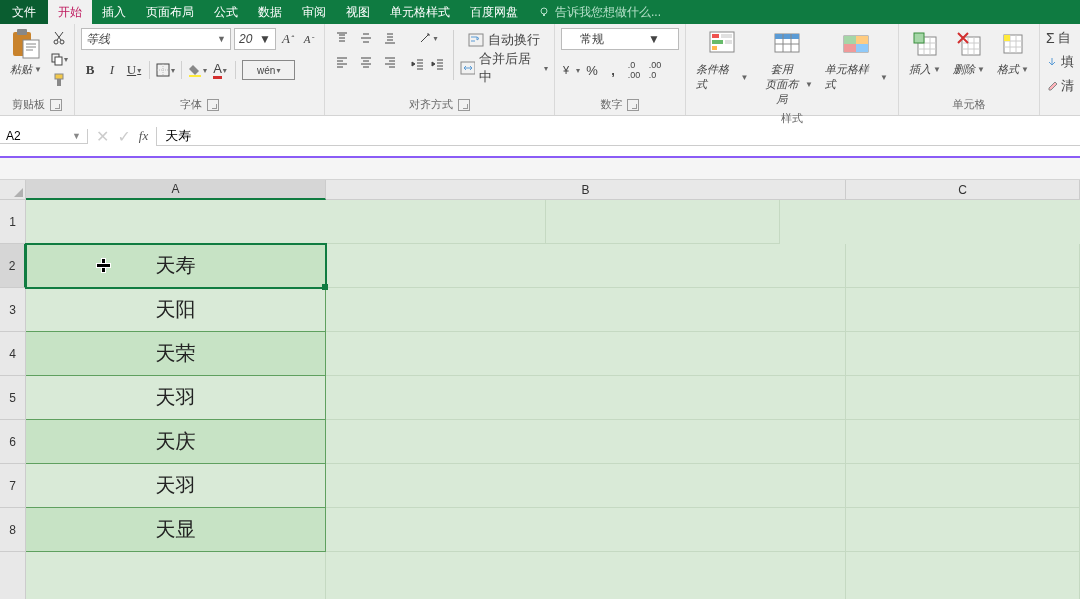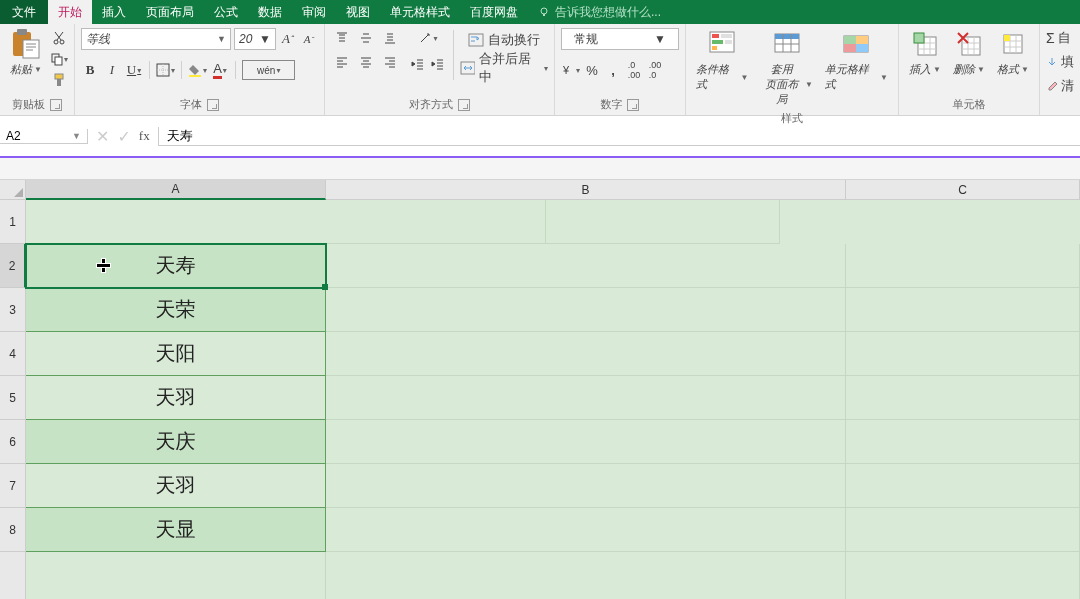--- a/index.html
+++ b/index.html
@@ -23,27 +23,27 @@
 .col3{display:flex;flex-direction:column;gap:3px;margin-top:3px;}
 .smbtn{width:18px;height:18px;display:flex;align-items:center;justify-content:center;cursor:pointer;font-size:13px;}
 .fontrow{display:flex;align-items:center;gap:3px;margin-top:2px;font-style:italic;}
 .fontname{width:150px;height:22px;border:1px solid #bbb;background:#fff;display:flex;align-items:center;padding:0 4px;font-size:12px;}
 .fontname .ddn{margin-left:auto;font-size:9px;color:#666;}
 .fontsize{width:42px;height:22px;border:1px solid #bbb;background:#fff;display:flex;align-items:center;padding:0 4px;font-size:12px;}
 .iconrow{display:flex;gap:4px;margin-top:6px;align-items:center;}
 .ibtn{min-width:18px;height:20px;display:flex;align-items:center;justify-content:center;cursor:pointer;font-size:13px;gap:1px;}
 .sep{width:1px;height:18px;background:#d0d0d0;margin:0 2px;}
 .grid3{display:grid;grid-template-columns:repeat(3,22px);grid-template-rows:repeat(2,22px);gap:2px;margin-top:2px;}
-.fmtsel{width:118px;height:22px;border:1px solid #bbb;background:#fff;display:flex;align-items:center;padding:0 12px;font-size:12px;margin-top:2px;}
+.fmtsel{width:118px;height:22px;border:1px solid #bbb;background:#fff;display:flex;align-items:center;padding:0 18px;font-size:12px;margin-top:2px;}
 .fmtrow{display:flex;gap:3px;margin-top:6px;align-items:center;}
 .formulabar{height:42px;border-bottom:2px solid #8b5cf6;display:flex;align-items:center;background:#fff;}
 .namebox{width:88px;border:1px solid #ccc;border-top:none;border-left:none;display:flex;align-items:center;padding:0 6px;font-size:12px;}
 .namebox .ddn{margin-left:auto;color:#888;font-size:9px;}
 .fbicons{display:flex;align-items:center;gap:8px;padding:0 8px;color:#bbb;}
-.fx{color:#555;font-family:serif;font-size:13px;}
+.fx{font-style:italic;color:#555;font-family:serif;font-size:13px;}
 .fbinput{flex:1;border:1px solid #ccc;border-top:none;border-right:none;display:flex;align-items:center;padding:0 8px;font-size:13px;}
 .expander{height:22px;background:#f5f5f5;border-bottom:1px solid #d4d4d4;}
 .sheet{display:flex;position:relative;background:#d9ead7;}
 .corner{width:26px;height:20px;background:#e8e8e8;border-right:1px solid #ccc;border-bottom:1px solid #ccc;position:relative;}
 .corner::after{content:"";position:absolute;right:2px;bottom:2px;border-left:9px solid transparent;border-bottom:9px solid #b0b0b0;}
 .colheads{display:flex;}
 .colhead{height:20px;background:#e8e8e8;border-right:1px solid #ccc;border-bottom:1px solid #ccc;display:flex;align-items:center;justify-content:center;font-size:12px;color:#333;}
 .colhead.sel{background:#d6d6d6;border-bottom:2px solid #107c41;}
 .rowheads{display:flex;flex-direction:column;}
 .rowhead{width:26px;background:#e8e8e8;border-right:1px solid #ccc;border-bottom:1px solid #ccc;display:flex;align-items:center;justify-content:center;font-size:12px;color:#333;}
@@ -448,26 +448,26 @@
         <div style="display:flex;">
           <div class="plaincell" style="width:520px;height:44px"></div>
           <div class="plaincell" style="width:234px;height:44px"></div>
         </div>
         <div style="display:flex;">
           <div class="cell alt selected" style="width:300px;height:44px">天寿<div class="cursor-plus" style="left:70px;top:14px"></div></div>
           <div class="plaincell" style="width:520px;height:44px"></div>
           <div class="plaincell" style="width:234px;height:44px"></div>
         </div>
         <div style="display:flex;">
+          <div class="cell" style="width:300px;height:44px">天阳</div>
+          <div class="plaincell" style="width:520px;height:44px"></div>
+          <div class="plaincell" style="width:234px;height:44px"></div>
+        </div>
+        <div style="display:flex;">
           <div class="cell alt" style="width:300px;height:44px">天荣</div>
-          <div class="plaincell" style="width:520px;height:44px"></div>
-          <div class="plaincell" style="width:234px;height:44px"></div>
-        </div>
-        <div style="display:flex;">
-          <div class="cell" style="width:300px;height:44px">天阳</div>
           <div class="plaincell" style="width:520px;height:44px"></div>
           <div class="plaincell" style="width:234px;height:44px"></div>
         </div>
         <div style="display:flex;">
           <div class="cell" style="width:300px;height:44px">天羽</div>
           <div class="plaincell" style="width:520px;height:44px"></div>
           <div class="plaincell" style="width:234px;height:44px"></div>
         </div>
         <div style="display:flex;">
           <div class="cell alt" style="width:300px;height:44px">天庆</div>

